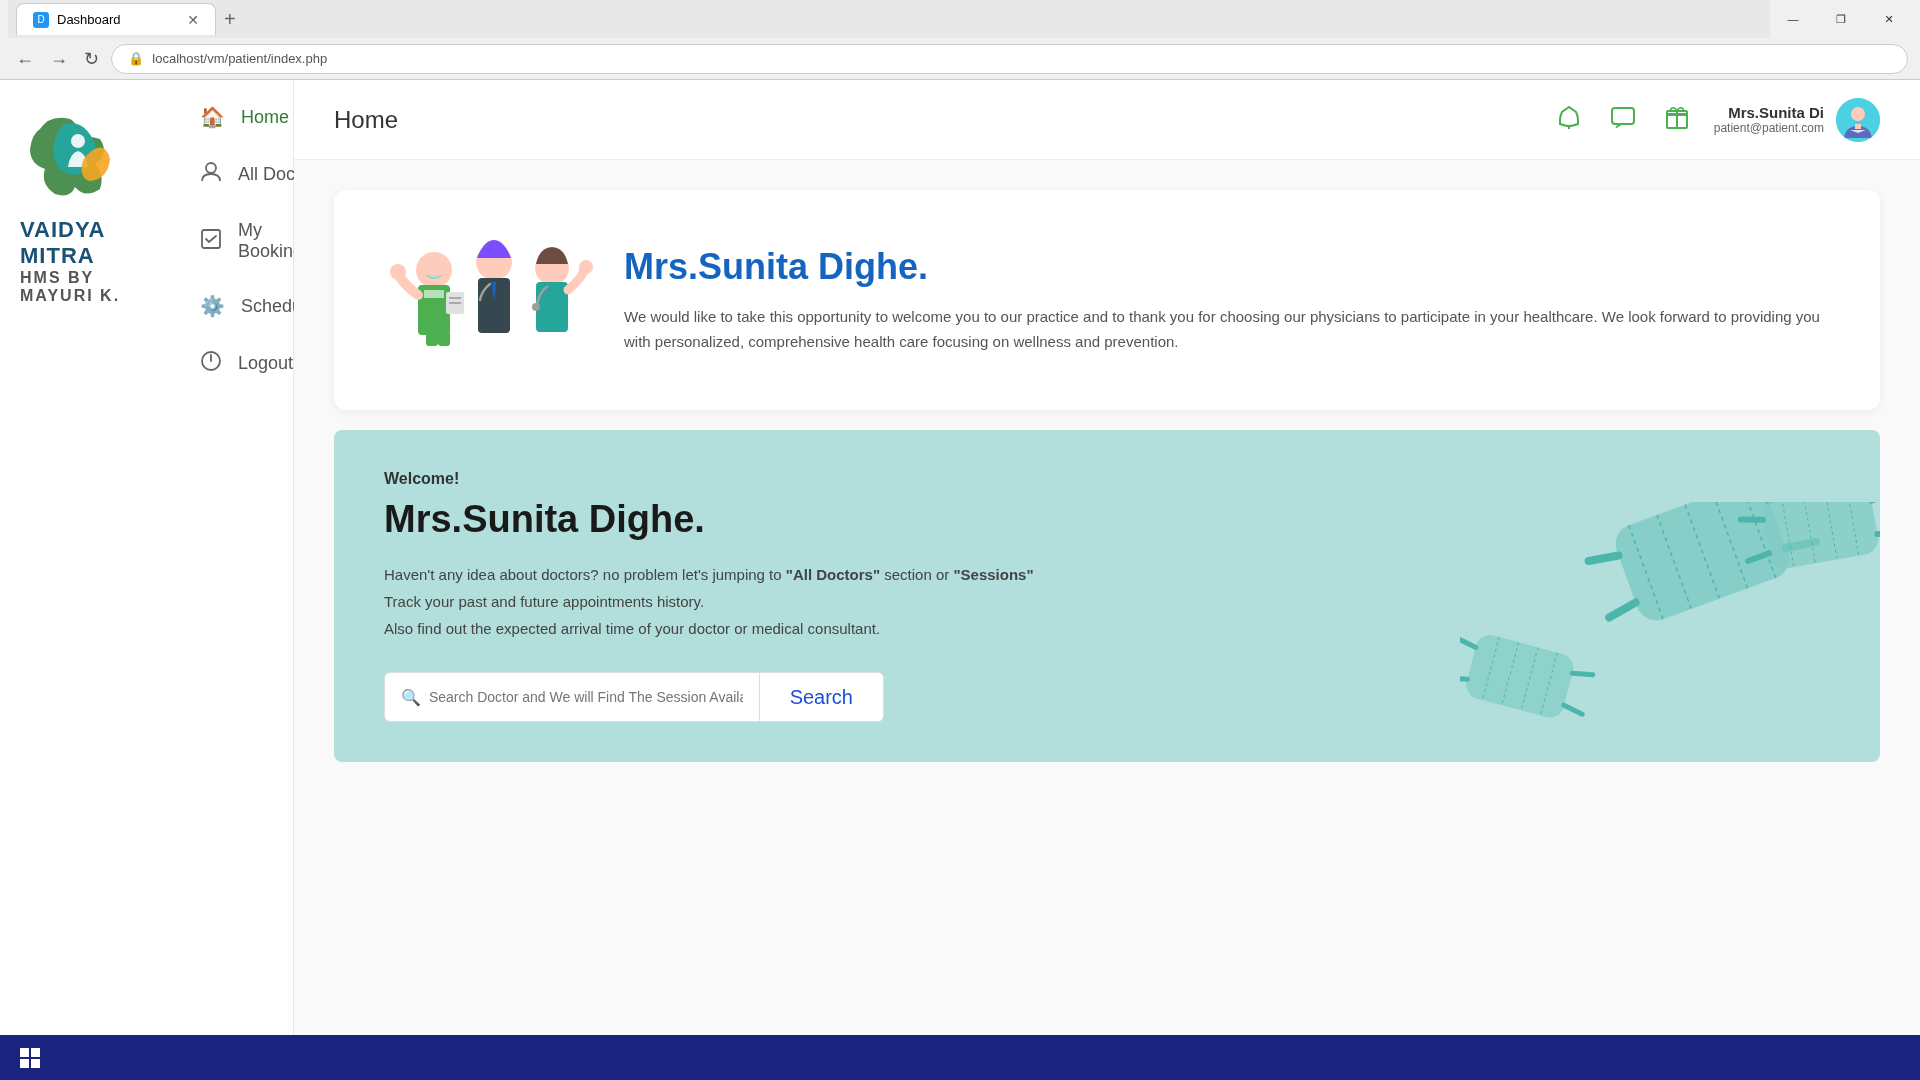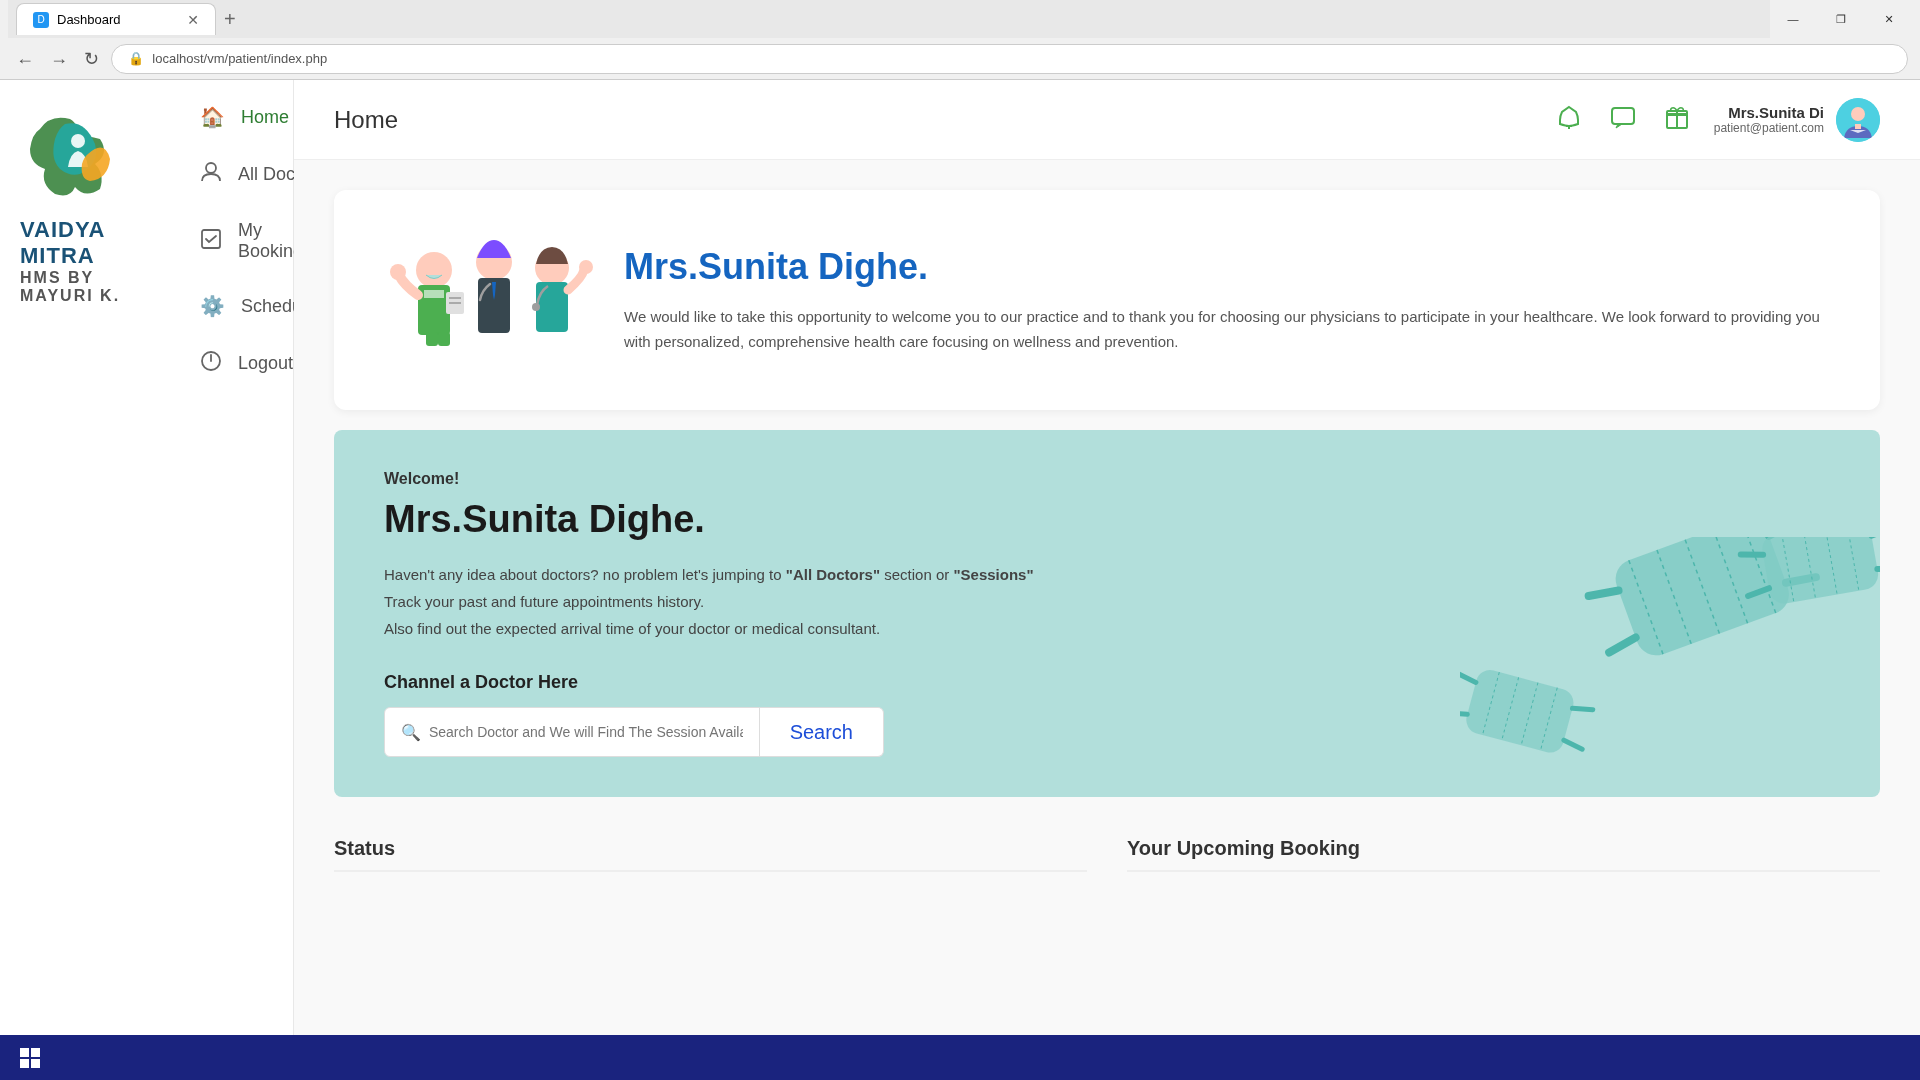--- a/index.html
+++ b/index.html
@@ -546,21 +546,20 @@
 
     <div class="hero-banner">
       <div class="hero-content">
         <div class="hero-welcome-label">Welcome!</div>
         <div class="hero-name">Mrs.Sunita Dighe.</div>
         <div class="hero-desc">
           <span>Haven't any idea about doctors? no problem let's jumping to </span><strong>"All Doctors"</strong><span> section or </span><strong>"Sessions"</strong><br>
           <span>Track your past and future appointments history.</span><br>
           <span>Also find out the expected arrival time of your doctor or medical consultant.</span>
         </div>
-        <div class="channel-label">Channel a Doctor Here</div>
         <div class="search-row">
           <div class="search-input-wrap">
             <span class="search-icon-inner">🔍</span>
             <input type="text" placeholder="Search Doctor and We will Find The Session Available" style="">
           </div>
           <button class="search-btn">Search</button>
         </div>
       </div>
 
       <svg class="hero-mask-img" viewBox="0 0 420 260">
@@ -598,28 +597,20 @@
           <line x1="110" y1="18" x2="132" y2="14" stroke="#4db6ac" stroke-width="6" stroke-linecap="round"></line>
           <line x1="110" y1="52" x2="132" y2="56" stroke="#4db6ac" stroke-width="6" stroke-linecap="round"></line>
           <line x1="22" y1="0" x2="22" y2="70" stroke="#4db6ac" stroke-width="1" stroke-dasharray="3,3"></line>
           <line x1="44" y1="0" x2="44" y2="70" stroke="#4db6ac" stroke-width="1" stroke-dasharray="3,3"></line>
           <line x1="66" y1="0" x2="66" y2="70" stroke="#4db6ac" stroke-width="1" stroke-dasharray="3,3"></line>
           <line x1="88" y1="0" x2="88" y2="70" stroke="#4db6ac" stroke-width="1" stroke-dasharray="3,3"></line>
         </g>
       </svg>
     </div>
 
-    <div class="bottom-section" style="padding-top: 20px; padding-bottom: 20px;">
-      <div class="status-section">
-        <h3 class="section-title">Status</h3>
-      </div>
-      <div class="booking-section">
-        <h3 class="section-title">Your Upcoming Booking</h3>
-      </div>
-    </div>
 
   </div>
 </div>
 
 <div class="taskbar">
   <div class="taskbar-start">
     <svg width="20" height="20" viewBox="0 0 20 20">
       <rect x="0" y="0" width="9" height="9" fill="white"></rect>
       <rect x="11" y="0" width="9" height="9" fill="white"></rect>
       <rect x="0" y="11" width="9" height="9" fill="white"></rect>

